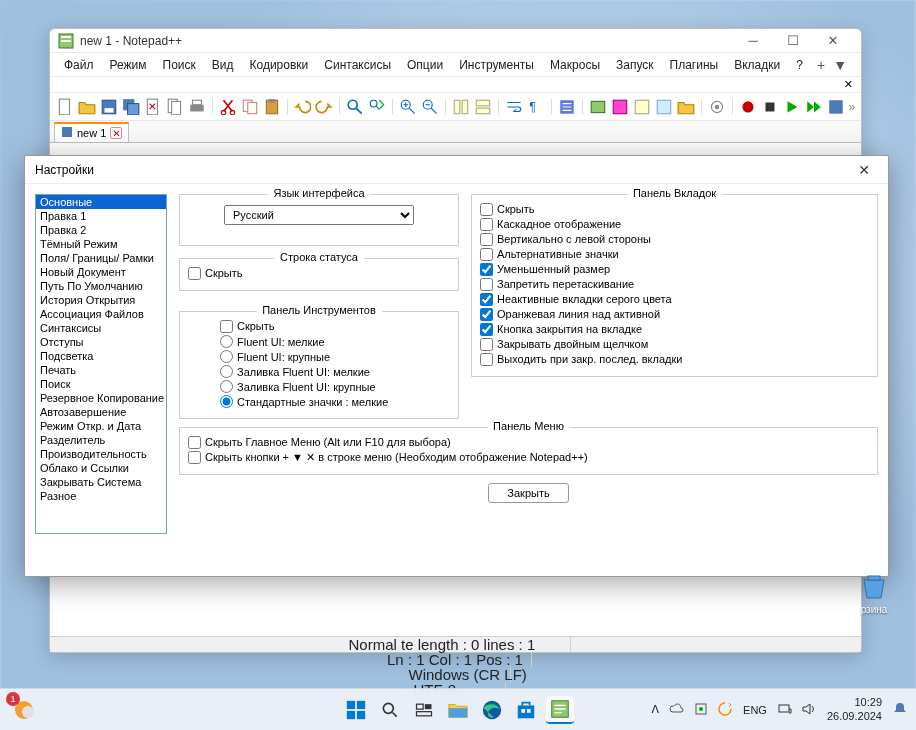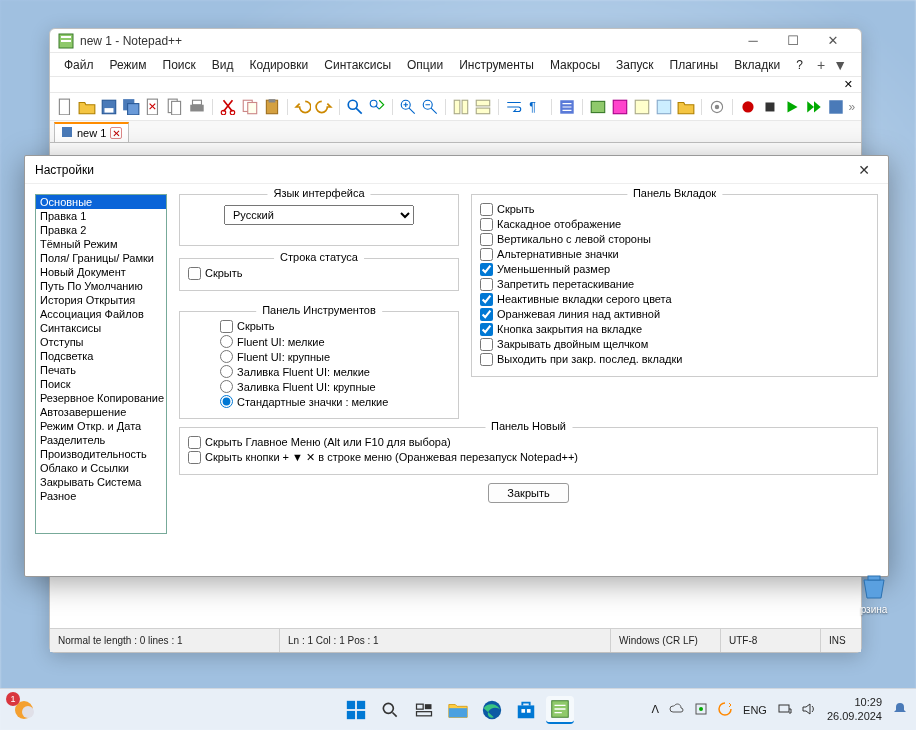--- a/index.html
+++ b/index.html
@@ -14,21 +14,21 @@
 .menubar { height: 24px; display: flex; align-items: center; padding: 0 6px; gap: 0; border-bottom: 1px solid #e8e8e8; }
 .menu-item { font-size: 12px; padding: 3px 8px; cursor: pointer; color: #222; }
 .menu-extra { margin-left: auto; display: flex; gap: 8px; align-items: center; color: #555; font-size: 14px; padding-right: 8px; }
 .menu-close-row { height: 16px; display: flex; justify-content: flex-end; padding-right: 8px; align-items: center; border-bottom: 1px solid #e8e8e8;}
 .toolbar { height: 28px; display: flex; align-items: center; padding: 3px 6px; gap: 4px; border-bottom: 1px solid #e8e8e8; overflow: hidden; }
 .tb-btn { width: 18px; height: 18px; display: inline-flex; align-items: center; justify-content: center; cursor: pointer; }
 .tb-sep { width: 1px; height: 16px; background: #ddd; margin: 0 2px; }
 .tabstrip { height: 22px; display: flex; align-items: flex-end; padding: 0 4px; border-bottom: 1px solid #c0c0c0; background: #f8f8f8; }
 .tab { height: 20px; display: flex; align-items: center; gap: 4px; padding: 0 6px; background: #fff; border: 1px solid #c0c0c0; border-bottom: none; font-size: 11px; border-top: 2px solid #ff8c00; }
 .tab .close-x { width: 12px; height: 12px; display: inline-flex; align-items: center; justify-content: center; color: #b00; font-size: 10px; border: 1px solid #d88; border-radius: 2px; cursor: pointer; }
-.statusbar { position: absolute; left: 0; right: 0; bottom: 0; height: 24px; display: flex; align-items: center; font-size: 10px; color: #222; background: #f0f0f0; border-top: 1px solid #d0d0d0; }
+.statusbar { position: absolute; left: 0; right: 0; bottom: 0; height: 16px; display: flex; align-items: center; font-size: 15px; color: #222; background: #f0f0f0; border-top: 1px solid #d0d0d0; flex-direction: column; }
 .sb-cell { padding: 0 8px; border-right: 1px solid #d0d0d0; height: 100%; display: flex; align-items: center; white-space: nowrap; }
 .sb-cell.flex { flex: 1; }
 
 .dialog { position: absolute; left: 24px; top: 155px; width: 865px; height: 422px; background: #fff; border: 1px solid #999; box-shadow: 0 6px 30px rgba(0,0,0,0.35); border-radius: 2px; }
 .dialog-titlebar { height: 28px; display: flex; align-items: center; padding: 0 10px; font-size: 12px; border-bottom: 1px solid #eee; }
 .dialog-titlebar .dtitle { flex: 1; }
 .dialog-titlebar .dclose { cursor: pointer; font-size: 14px; color: #333; width: 28px; text-align: center; }
 .dialog-body { display: flex; padding: 10px; gap: 12px; height: calc(100% - 28px); }
 .listbox { width: 132px; height: 340px; border: 1px solid #7a9; overflow-y: auto; font-size: 11px; }
 .listbox .li { padding: 1px 4px; cursor: pointer; white-space: nowrap; }
@@ -434,28 +434,28 @@
               </label>
             <label class="chk">
                 <input type="checkbox" style="">
                 <span>Выходить при закр. послед. вкладки</span>
               </label>
           </div>
         </div>
       </div>
 
       <div class="fieldset" style="margin-top:4px;">
-        <span class="legend">Панель Новый</span>
+        <span class="legend">Панель Меню</span>
         <label class="chk">
             <input type="checkbox" style="">
             <span>Скрыть Главное Меню (Alt или F10 для выбора)</span>
           </label>
         <label class="chk">
             <input type="checkbox" style="">
-            <span>Скрыть кнопки + ▼ ✕ в строке меню (Оранжевая перезапуск Notepad++)</span>
+            <span>Скрыть кнопки + ▼ ✕ в строке меню (Необходим отображение Notepad++)</span>
           </label>
       </div>
 
       <button class="close-btn-dialog">Закрыть</button>
     </div>
   </div>
 </div>
 
 <div class="desktop-icon">
   <div class="ico"><svg viewBox="0 0 32 32">

